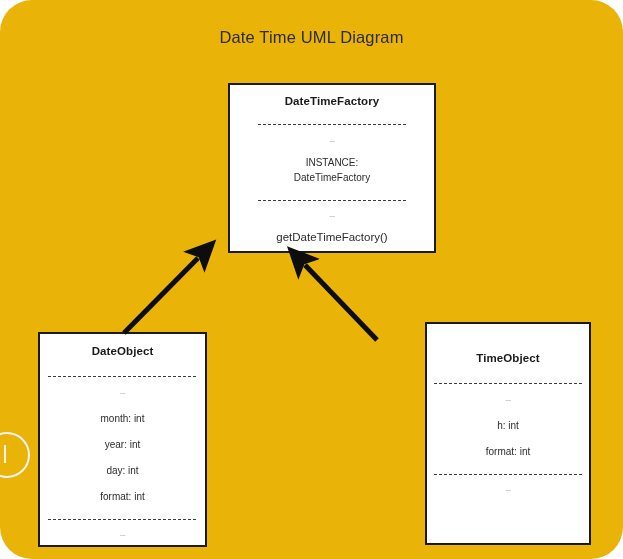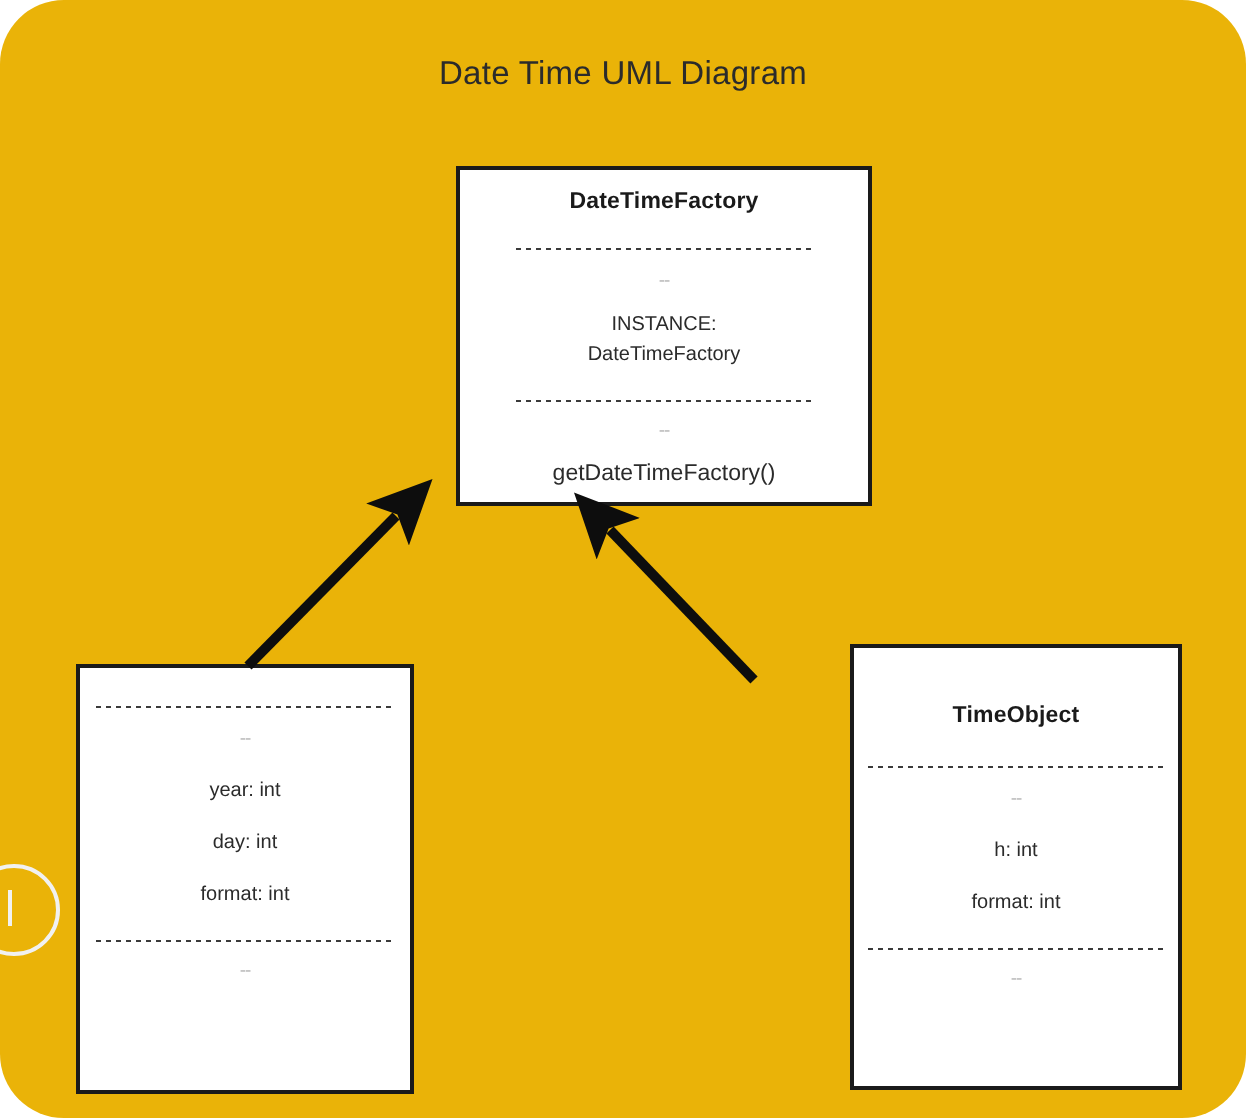--- a/index.html
+++ b/index.html
@@ -158,25 +158,27 @@
     <div class="uml-attr">DateTimeFactory</div>
 
     <div class="uml-sep sep-mid-factory"></div>
 
     <div class="uml-dashmark dashmark-b">--</div>
 
     <div class="uml-op">getDateTimeFactory()</div>
   </div>
 
   <div class="uml-box dateobj">
+    <div class="uml-title">DateObject</div>
 
     <div class="uml-sep sep-top-lower"></div>
 
     <div class="uml-dashmark dashmark-a">--</div>
 
+    <div class="uml-attr">month: int</div>
     <div class="uml-attr">year: int</div>
     <div class="uml-attr">day: int</div>
     <div class="uml-attr">format: int</div>
 
     <div class="uml-sep sep-bot-lower"></div>
 
     <div class="uml-dashmark dashmark-b">--</div>
   </div>
 
   <div class="uml-box timeobj">

